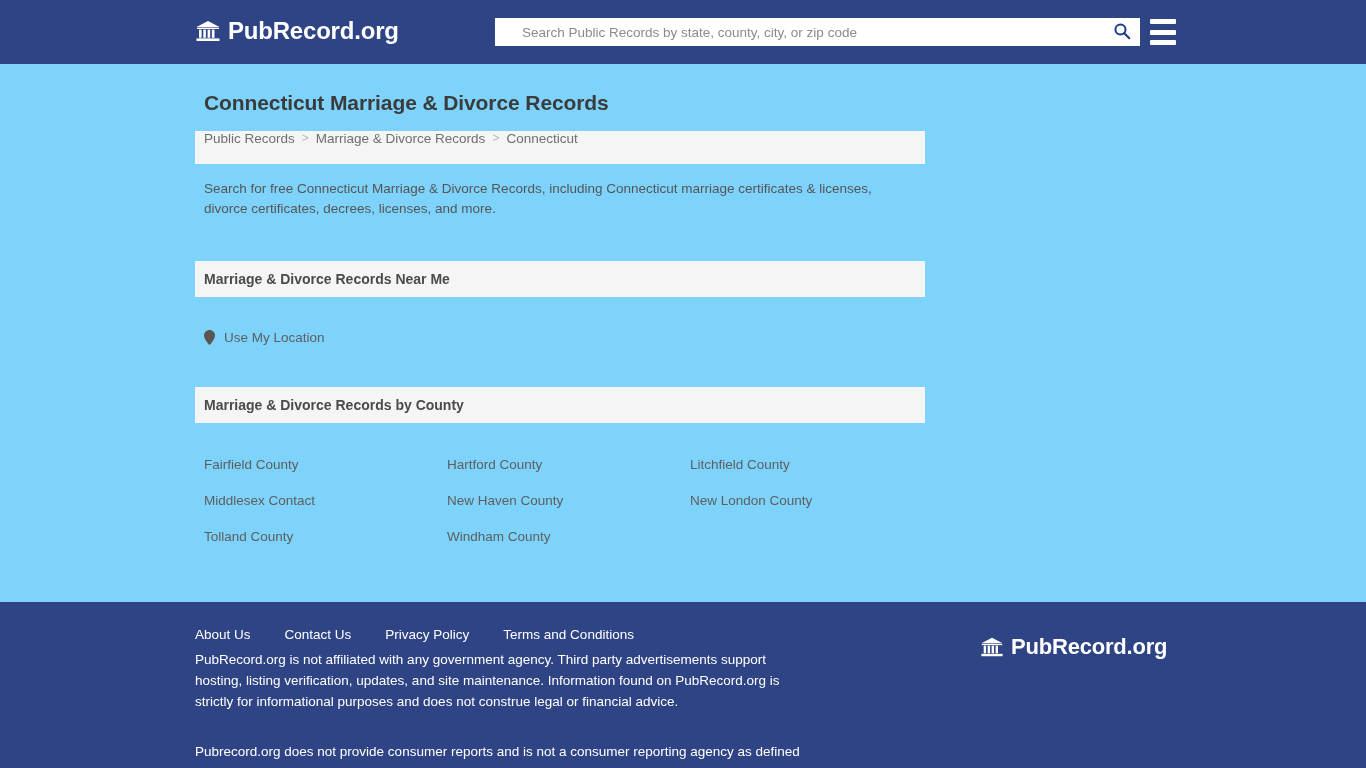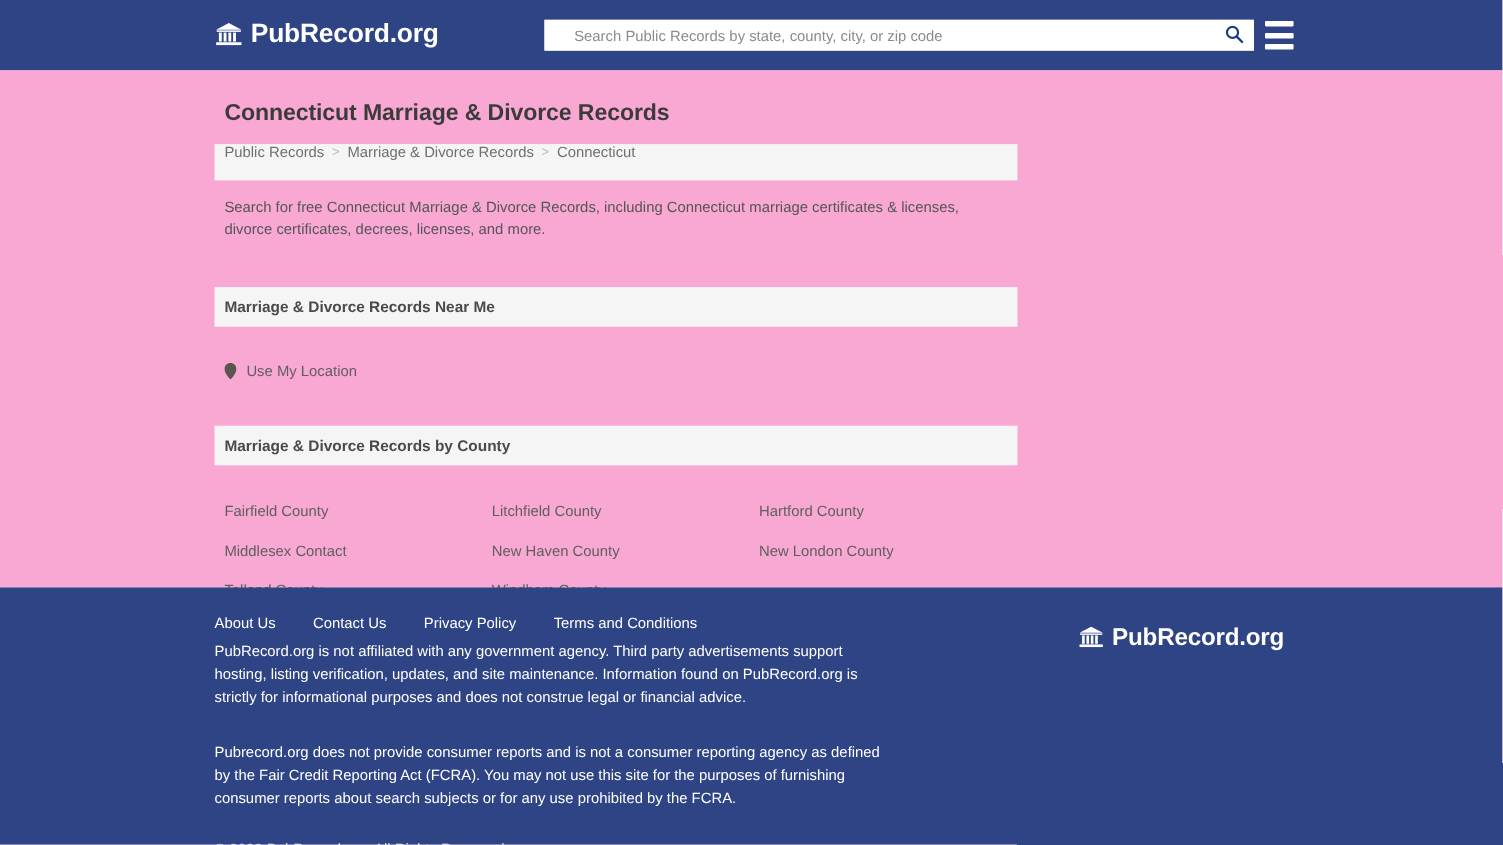--- a/index.html
+++ b/index.html
@@ -93,22 +93,22 @@
   .menu-btn span {
     display: block;
     height: 5px;
     width: 26px;
     background: #ffffff;
     border-radius: 1px;
   }
 
   
   .page-body {
-    background: #f9a8d4;
-    height: 470px;
+    background: #7dd3fc;
+    height: 538px;
     position: relative;
   }
   .container {
     position: absolute;
     left: 195px;
     top: 0;
     width: 730px;
   }
 
   .page-title {
@@ -307,22 +307,22 @@
           </span>
           <span>Use My Location</span>
         </a>
       </li>
     </ul>
 
     <h2 class="section-head">Marriage &amp; Divorce Records by County</h2>
 
     <div class="county-grid">
       <a class="county-link" href="#">Fairfield County</a>
+      <a class="county-link" href="#">Hartford County</a>
       <a class="county-link" href="#">Litchfield County</a>
-      <a class="county-link" href="#">Hartford County</a>
       <a class="county-link" href="#">Middlesex Contact</a>
       <a class="county-link" href="#">New Haven County</a>
       <a class="county-link" href="#">New London County</a>
       <a class="county-link" href="#">Tolland County</a>
       <a class="county-link" href="#">Windham County</a>
       <span></span>
     </div>
 
   </div>
 </main>

